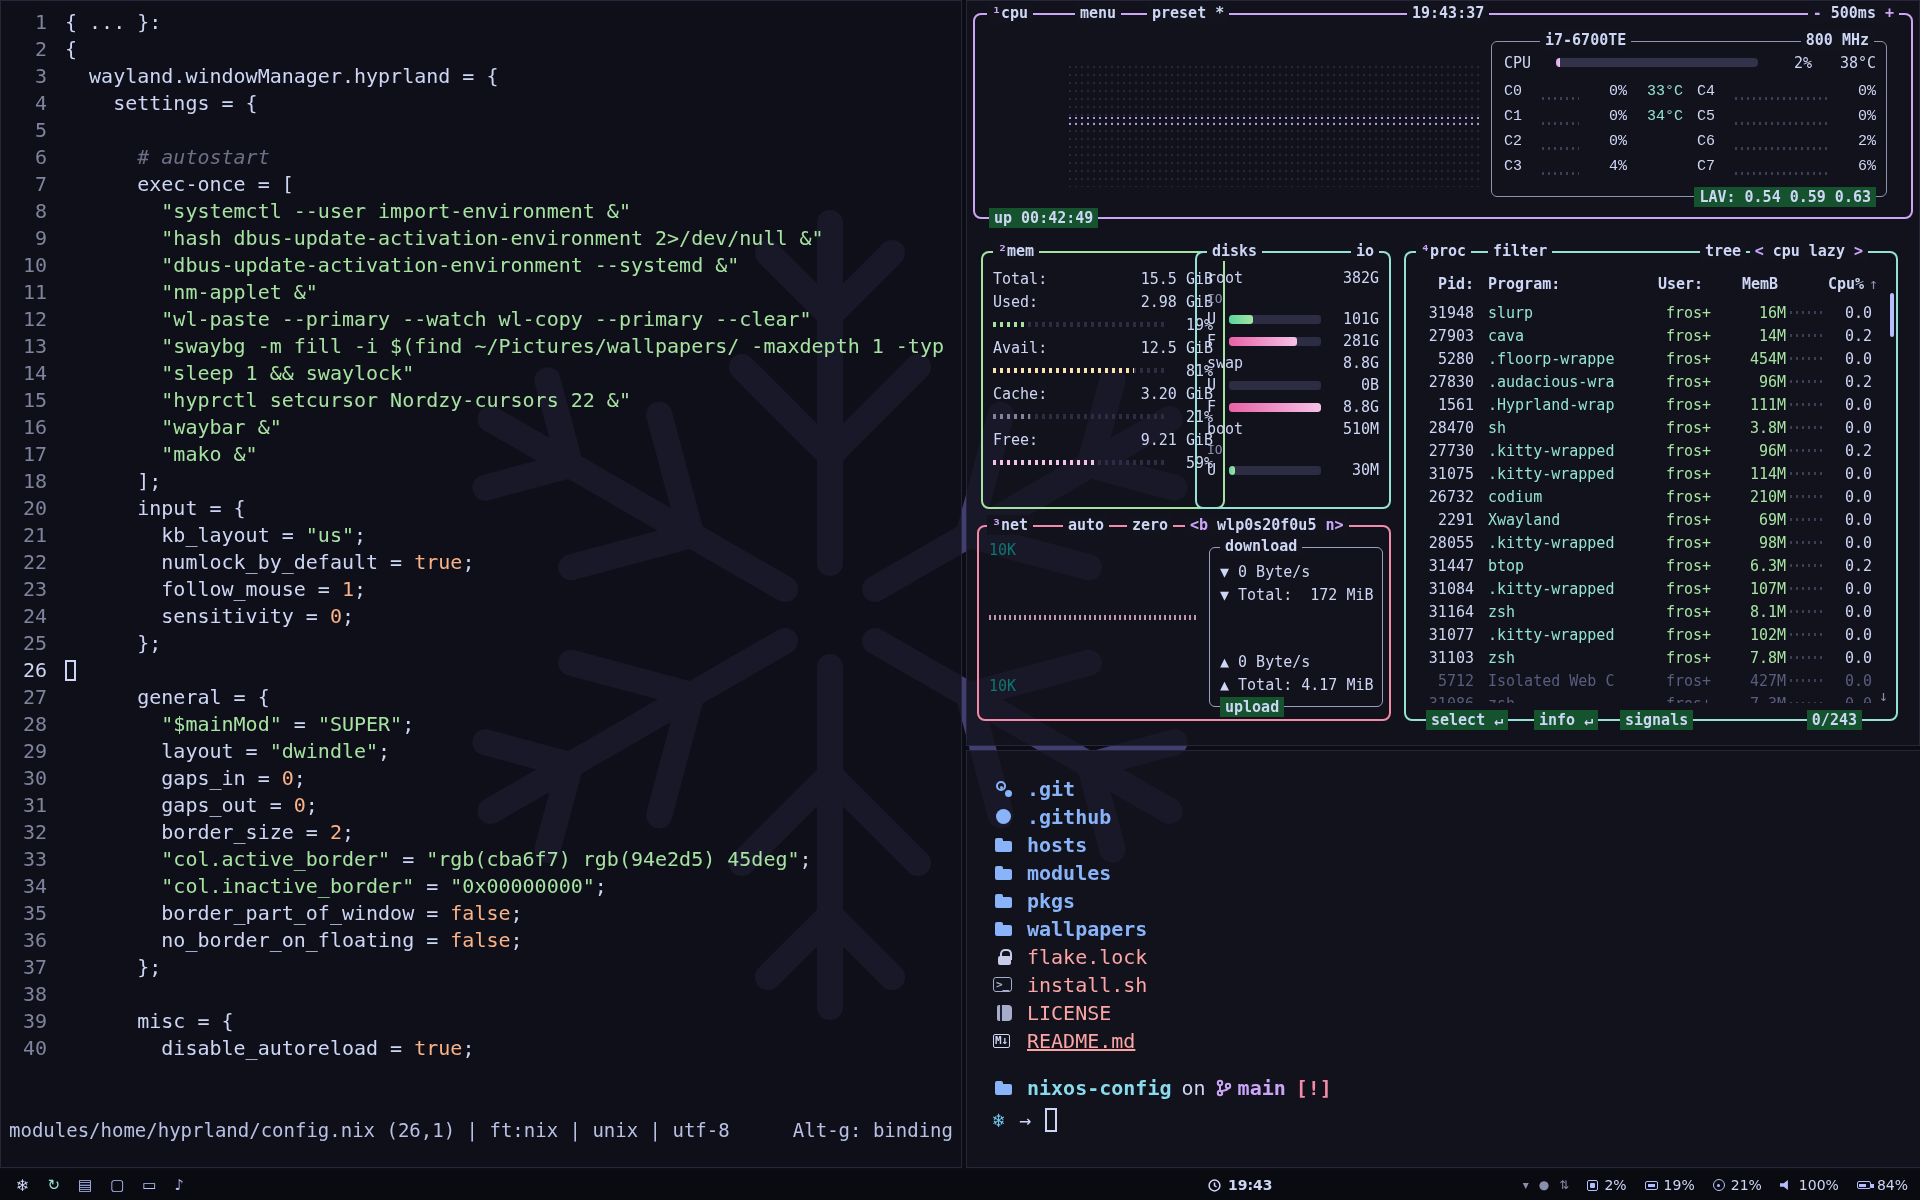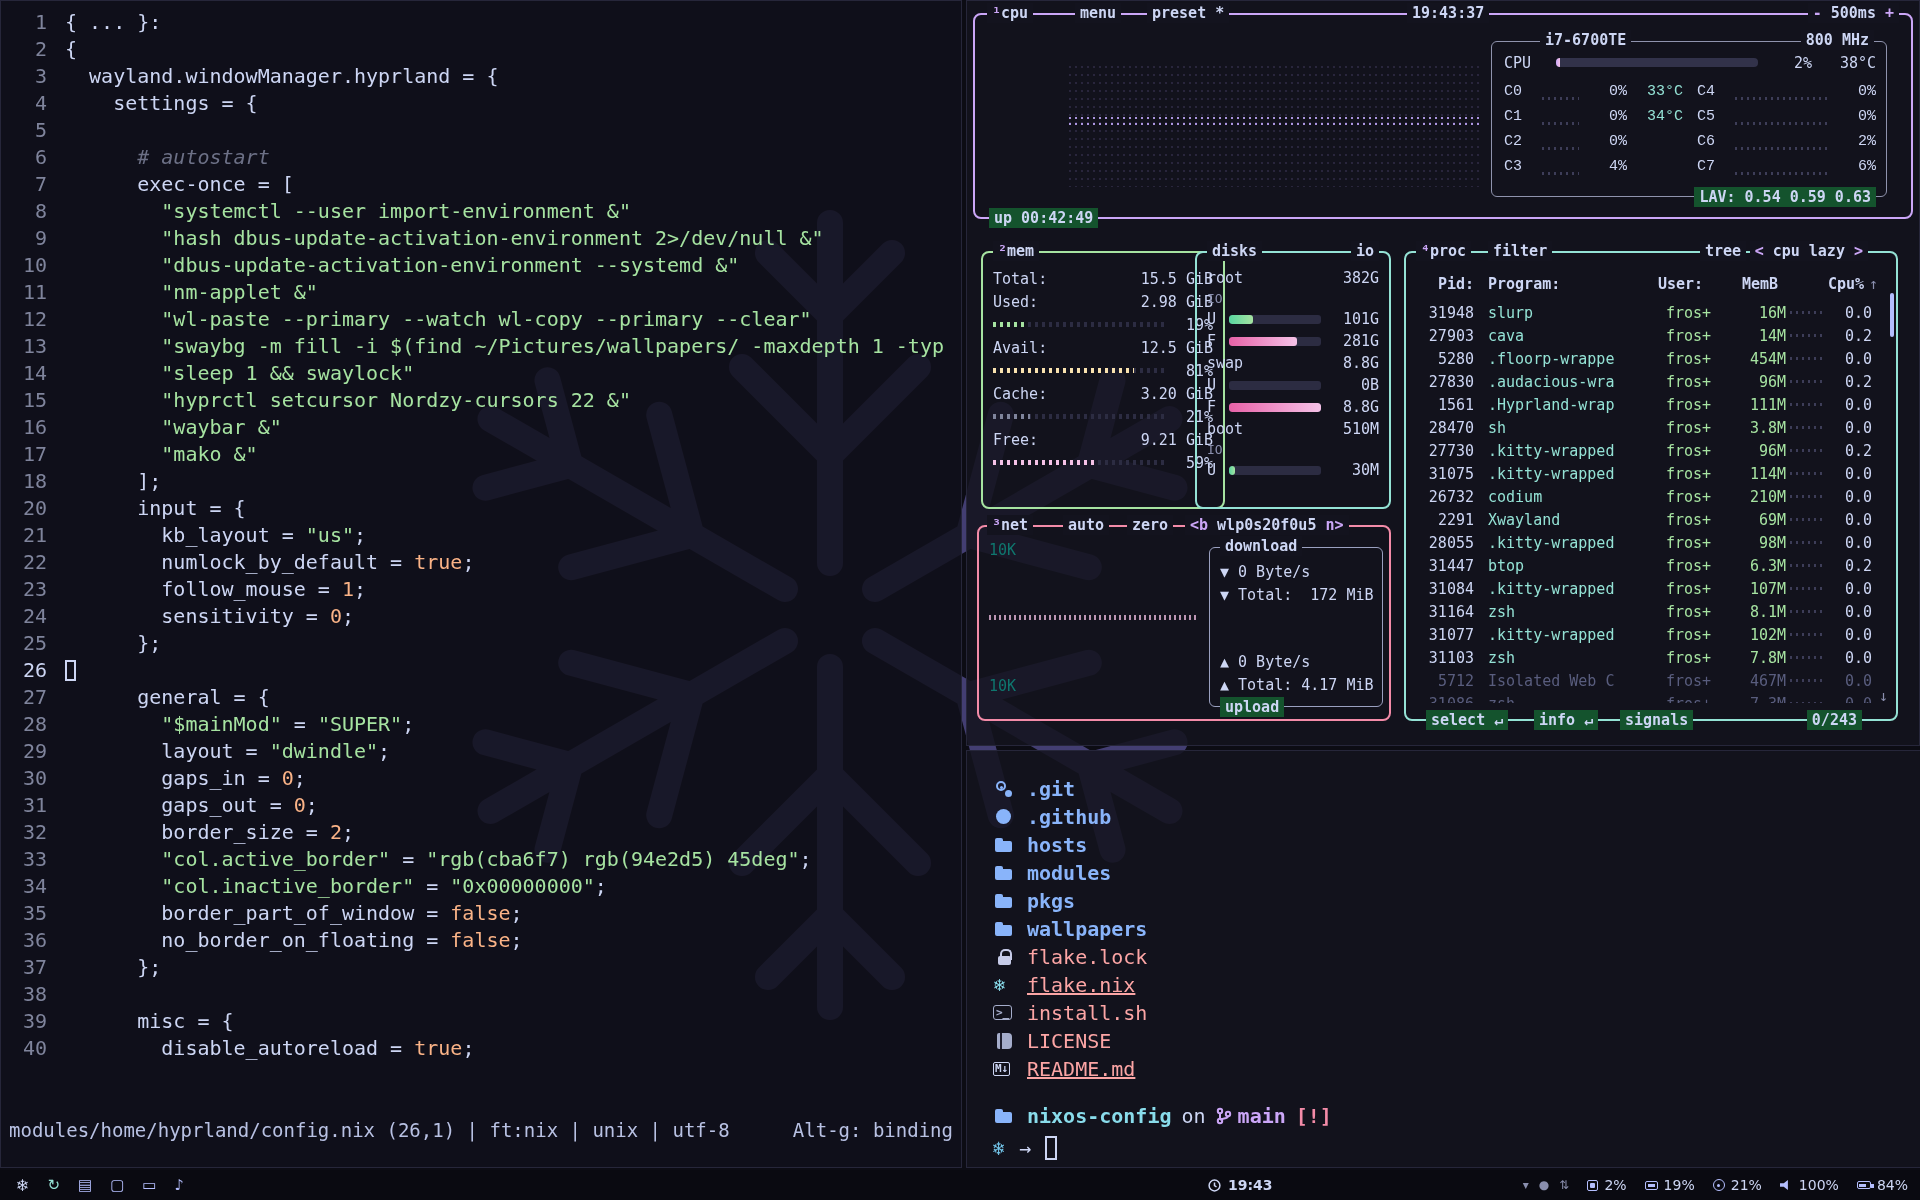--- a/index.html
+++ b/index.html
@@ -800,21 +800,21 @@
           <span class="col-mem">7.8M</span>
           <span class="col-dots"></span>
           <span class="col-cpu">0.0</span>
           <span class="col-sb"></span>
         </div>
 
         <div class="prow dim">
           <span class="col-pid">5712</span>
           <span class="col-prog">Isolated Web C</span>
           <span class="col-user">fros+</span>
-          <span class="col-mem">467M</span>
+          <span class="col-mem">427M</span>
           <span class="col-dots"></span>
           <span class="col-cpu">0.0</span>
           <span class="col-sb"></span>
         </div>
 
         <div class="prow dim">
           <span class="col-pid">31086</span>
           <span class="col-prog">zsh</span>
           <span class="col-user">fros+</span>
           <span class="col-mem">7.3M</span>
@@ -864,24 +864,20 @@
         <div class="frow">
           <span class="ficon folder"></span>
           <span class="fname dir">wallpapers</span>
         </div>
 
         <div class="frow">
           <span class="ficon lock"></span>
           <span class="fname file">flake.lock</span>
         </div>
 
-        <div class="frow">
-          <span class="ficon nix"></span>
-          <span class="fname file u">flake.nix</span>
-        </div>
 
         <div class="frow">
           <span class="ficon shell"></span>
           <span class="fname file">install.sh</span>
         </div>
 
         <div class="frow">
           <span class="ficon book"></span>
           <span class="fname file">LICENSE</span>
         </div>

